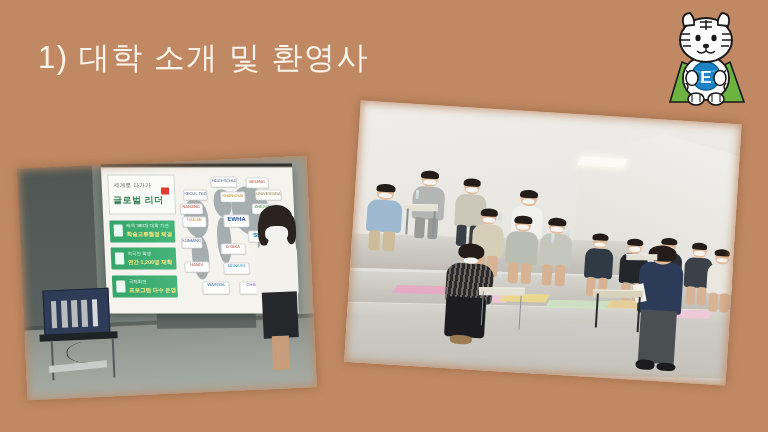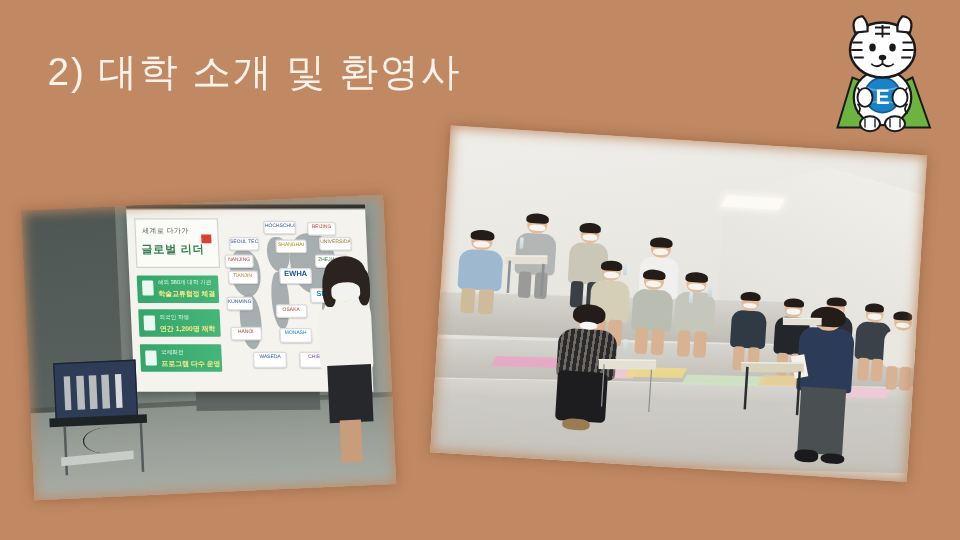--- a/index.html
+++ b/index.html
@@ -276,21 +276,21 @@
     width: 3px; height: 9px;
     background: linear-gradient(180deg,#dfe8ea,#c8d6d8);
     border-radius: 1px;
   }
 </style>
 </head>
 <body>
 
 <div id="slide" style="background: rgb(192, 137, 99);">
 
-  <div id="slide-title" style="color: rgb(251, 242, 234);">2) 대학 소개 및 환영사</div>
+  <div id="slide-title" style="color: rgb(251, 242, 234);">1) 대학 소개 및 환영사</div>
 
   <div id="mascot">
     <svg viewBox="0 0 96 104" width="96" height="104" aria-hidden="true">
 
       <path d="M24 56 L12 96 L40 96 L34 60 Z" fill="#6db33f" stroke="#1a1a1a" stroke-width="1.6"></path>
       <path d="M72 56 L86 96 L58 96 L64 60 Z" fill="#6db33f" stroke="#1a1a1a" stroke-width="1.6"></path>
 
       <ellipse cx="48" cy="72" rx="23" ry="22" fill="#ffffff" stroke="#1a1a1a" stroke-width="1.8"></ellipse>
 
       <ellipse cx="38" cy="93" rx="8" ry="6" fill="#ffffff" stroke="#1a1a1a" stroke-width="1.6"></ellipse>

